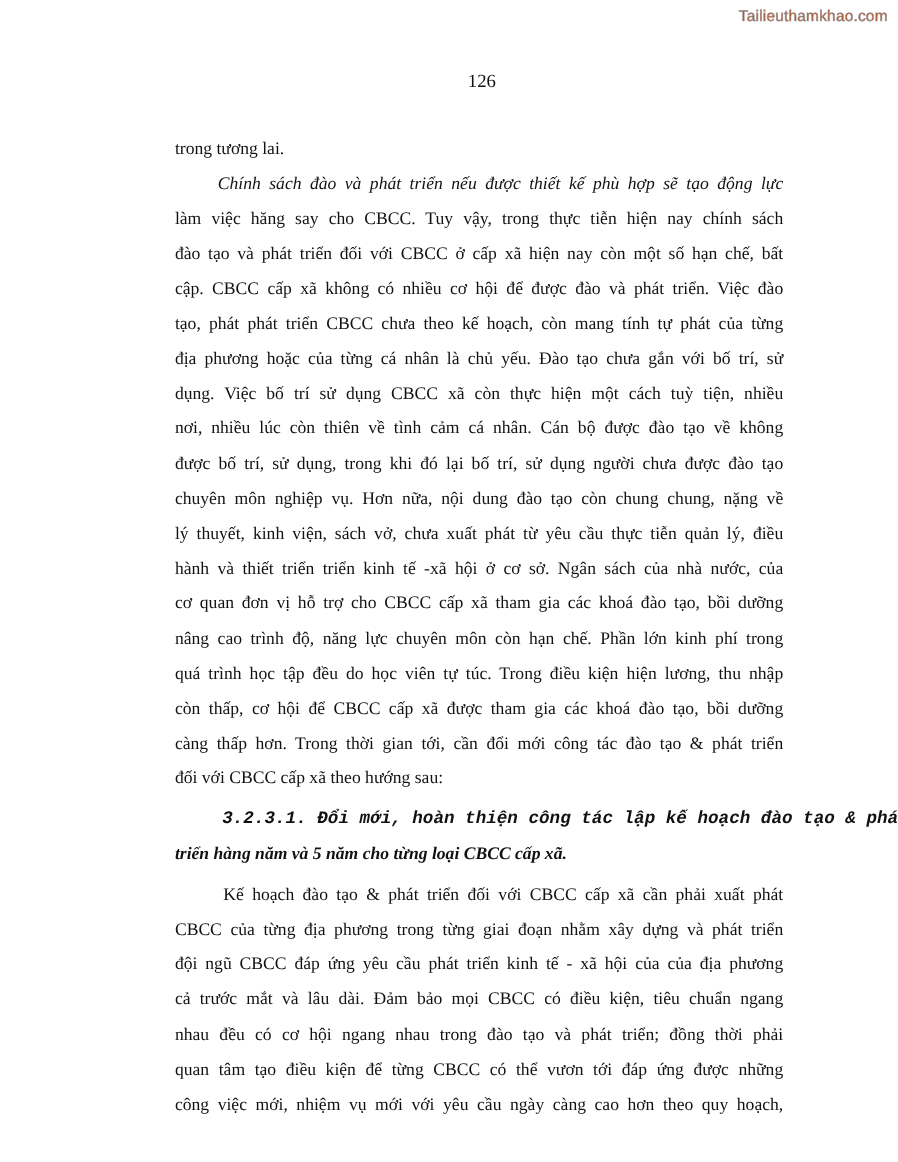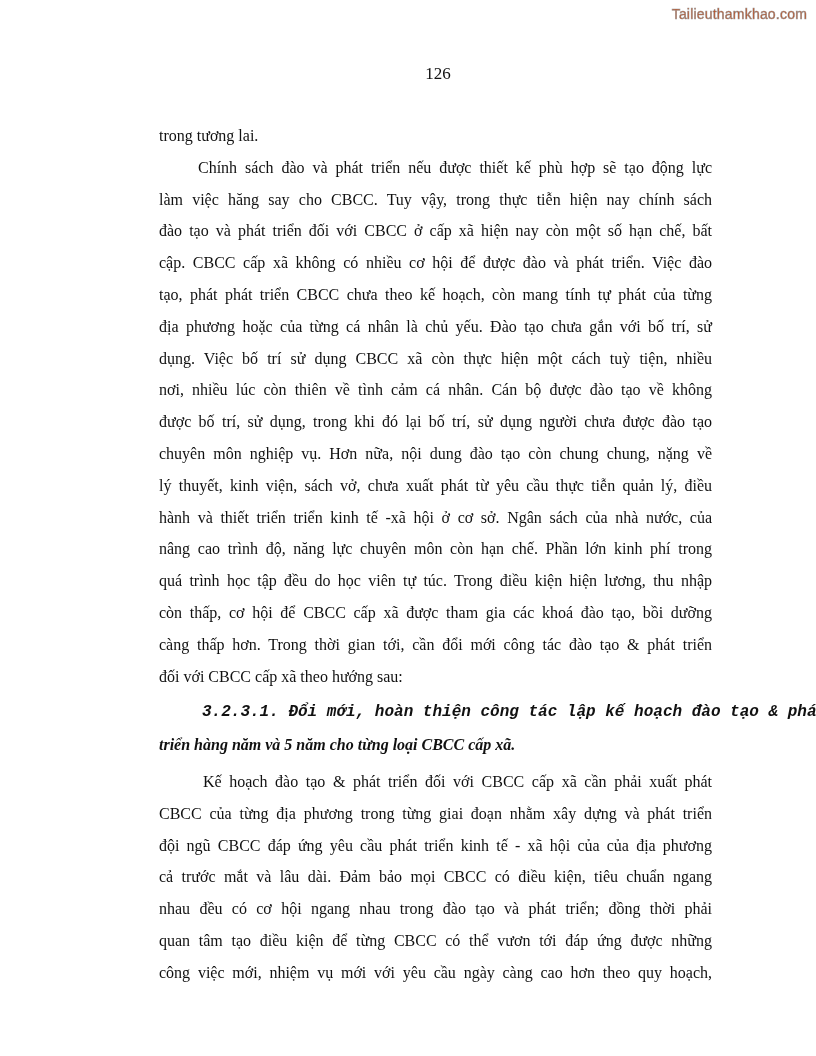--- a/index.html
+++ b/index.html
@@ -16,21 +16,21 @@
     }
     .body-text {
       position: absolute; left: 159px; top: 120px; width: 553px;
       font-family: "Liberation Serif", serif; font-size: 16px; color: #111;
     }
     .line {
       height: 31.8px; line-height: 31.8px; white-space: nowrap;
       text-align: justify; text-align-last: justify;
     }
     .line.last { text-align-last: left; }
-    .indent { padding-left: 39px; }
+    .indent { padding-left: 39px; font-style: italic; }
     .indent-sm { padding-left: 44px; }
     .heading { font-weight: bold; font-style: italic; }
     .heading-first { padding-left: 43px; font-family: Liberation Mono, monospace; }
     .gap { height: 5px; }
   </style>
 </head>
 <body>
 
 <div class="watermark">Tailieuthamkhao.com</div>
 
@@ -48,20 +48,21 @@
     <div class="line">đào tạo và phát triển đối với CBCC ở cấp xã hiện nay còn một số hạn chế, bất</div>
     <div class="line">cập. CBCC cấp xã không có nhiều cơ hội để được đào và phát triển. Việc đào</div>
     <div class="line">tạo, phát phát triển CBCC chưa theo kế hoạch, còn mang tính tự phát của từng</div>
     <div class="line">địa phương hoặc của từng cá nhân là chủ yếu. Đào tạo chưa gắn với bố trí, sử</div>
     <div class="line">dụng. Việc bố trí sử dụng CBCC xã còn thực hiện một cách tuỳ tiện, nhiều</div>
     <div class="line">nơi, nhiều lúc còn thiên về tình cảm cá nhân. Cán bộ được đào tạo về không</div>
     <div class="line">được bố trí, sử dụng, trong khi đó lại bố trí, sử dụng người chưa được đào tạo</div>
     <div class="line">chuyên môn nghiệp vụ. Hơn nữa, nội dung đào tạo còn chung chung, nặng về</div>
     <div class="line">lý thuyết, kinh viện, sách vở, chưa xuất phát từ  yêu cầu thực tiễn quản lý, điều</div>
     <div class="line">hành và thiết triển triển kinh tế -xã hội ở cơ sở. Ngân sách của nhà nước, của</div>
+    <div class="line">cơ quan đơn vị hỗ trợ cho CBCC cấp xã tham gia các khoá đào tạo, bồi dưỡng</div>
     <div class="line">nâng cao trình độ, năng lực chuyên môn còn hạn chế. Phần lớn kinh phí trong</div>
     <div class="line">quá trình học tập đều do học viên tự túc. Trong điều kiện hiện lương, thu nhập</div>
     <div class="line">còn thấp, cơ hội để CBCC cấp xã được tham gia các khoá đào tạo, bồi dưỡng</div>
     <div class="line">càng thấp hơn. Trong thời gian tới, cần đổi mới công tác đào tạo &amp; phát triển</div>
     <div class="line last">đối với  CBCC cấp xã theo hướng sau:</div>
   </div>
 
   <div class="gap"></div>
 
   <div class="heading">

